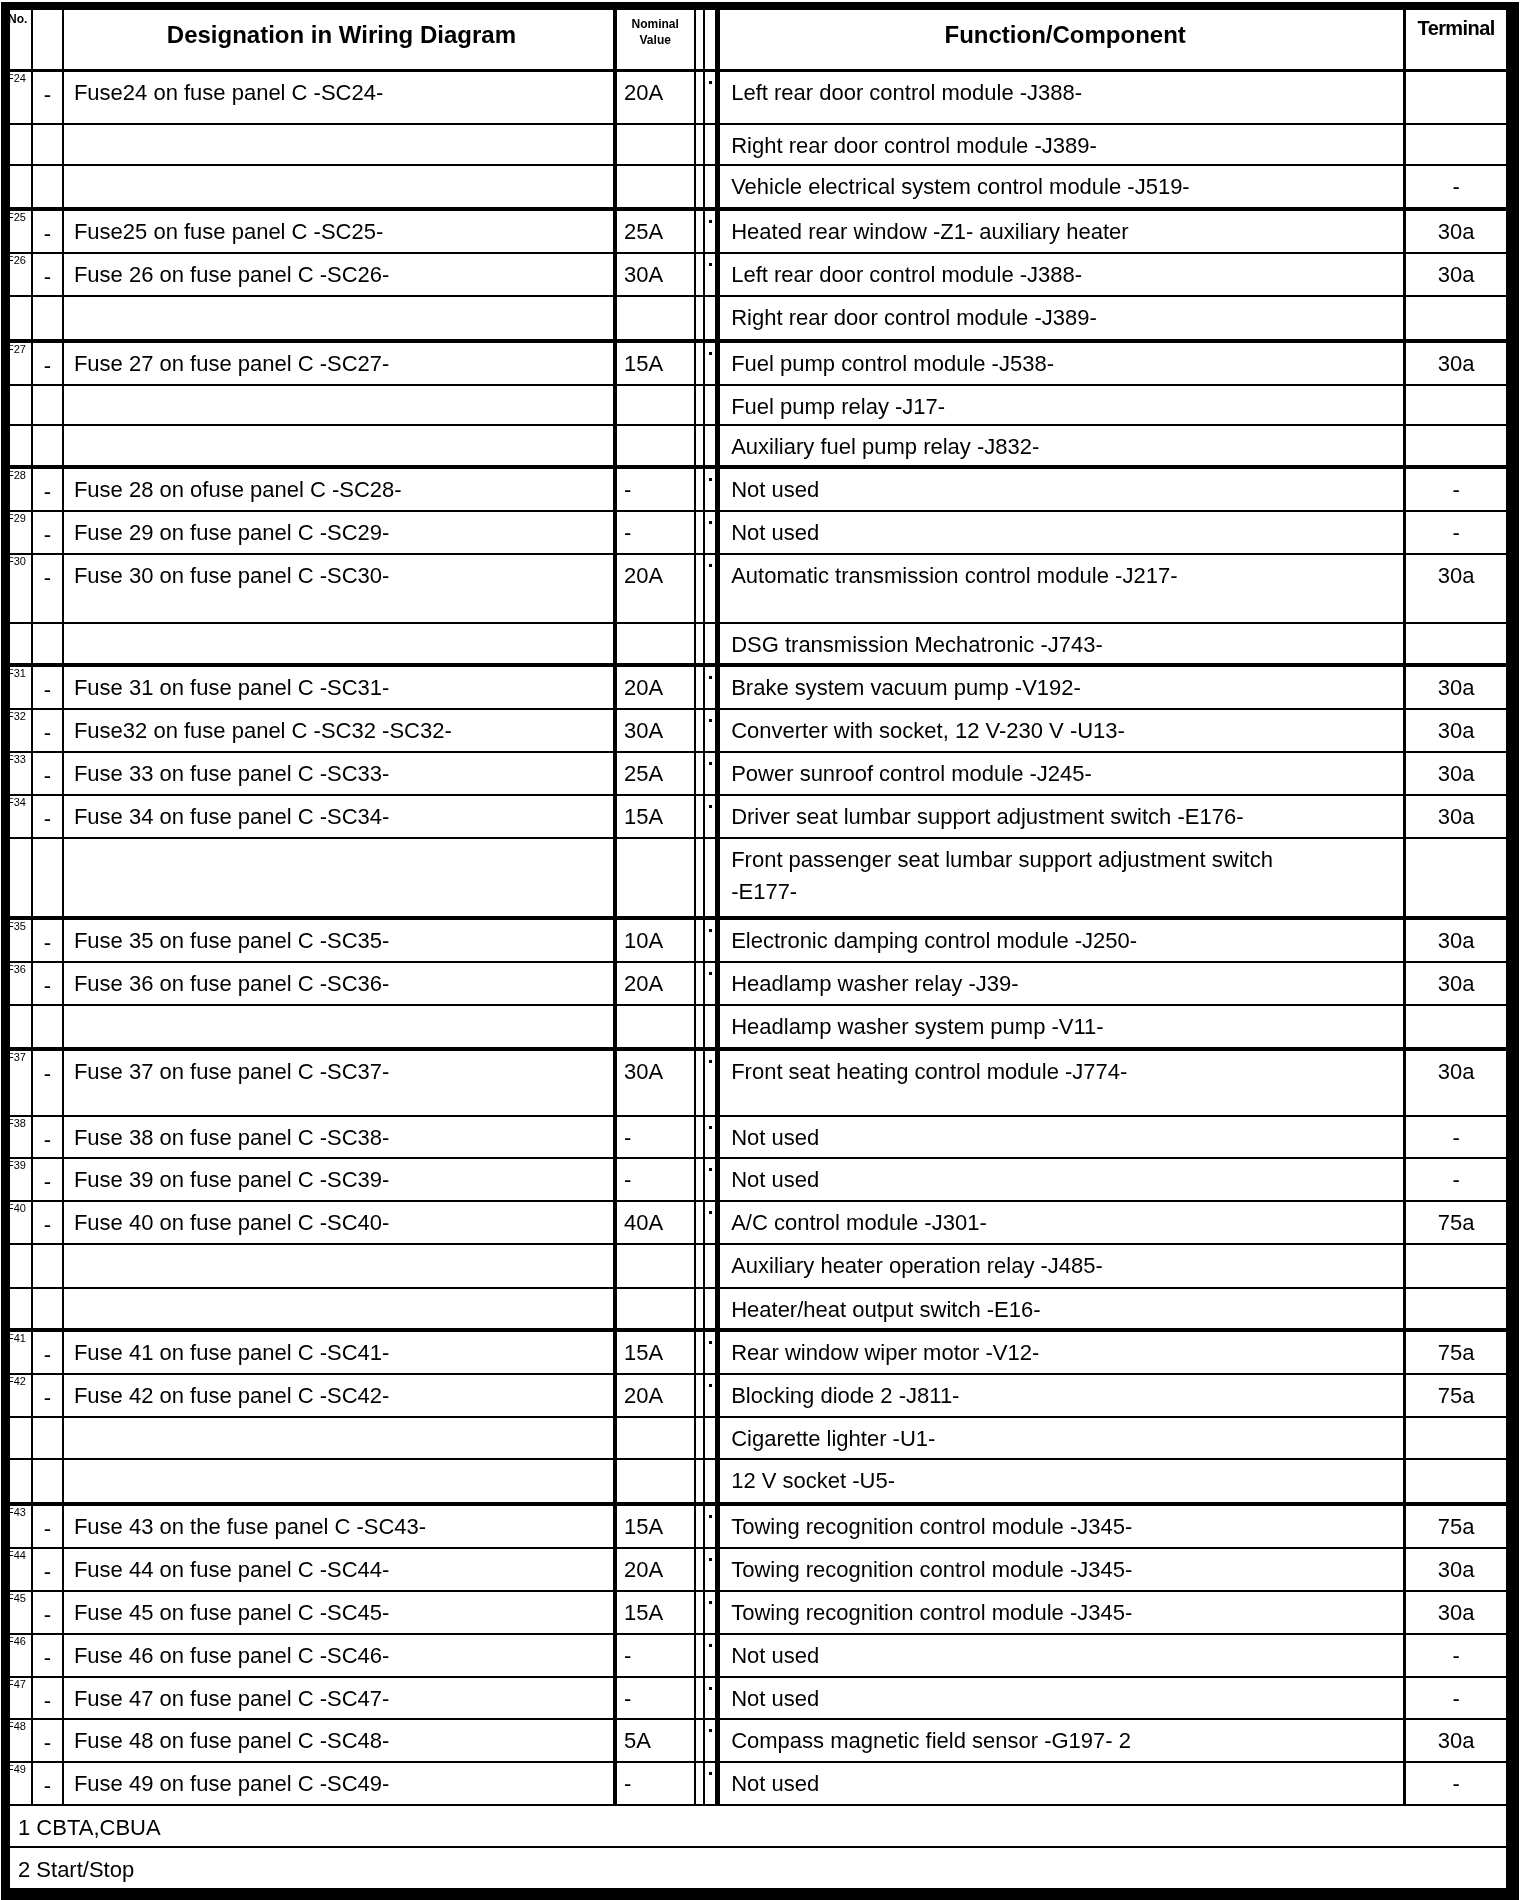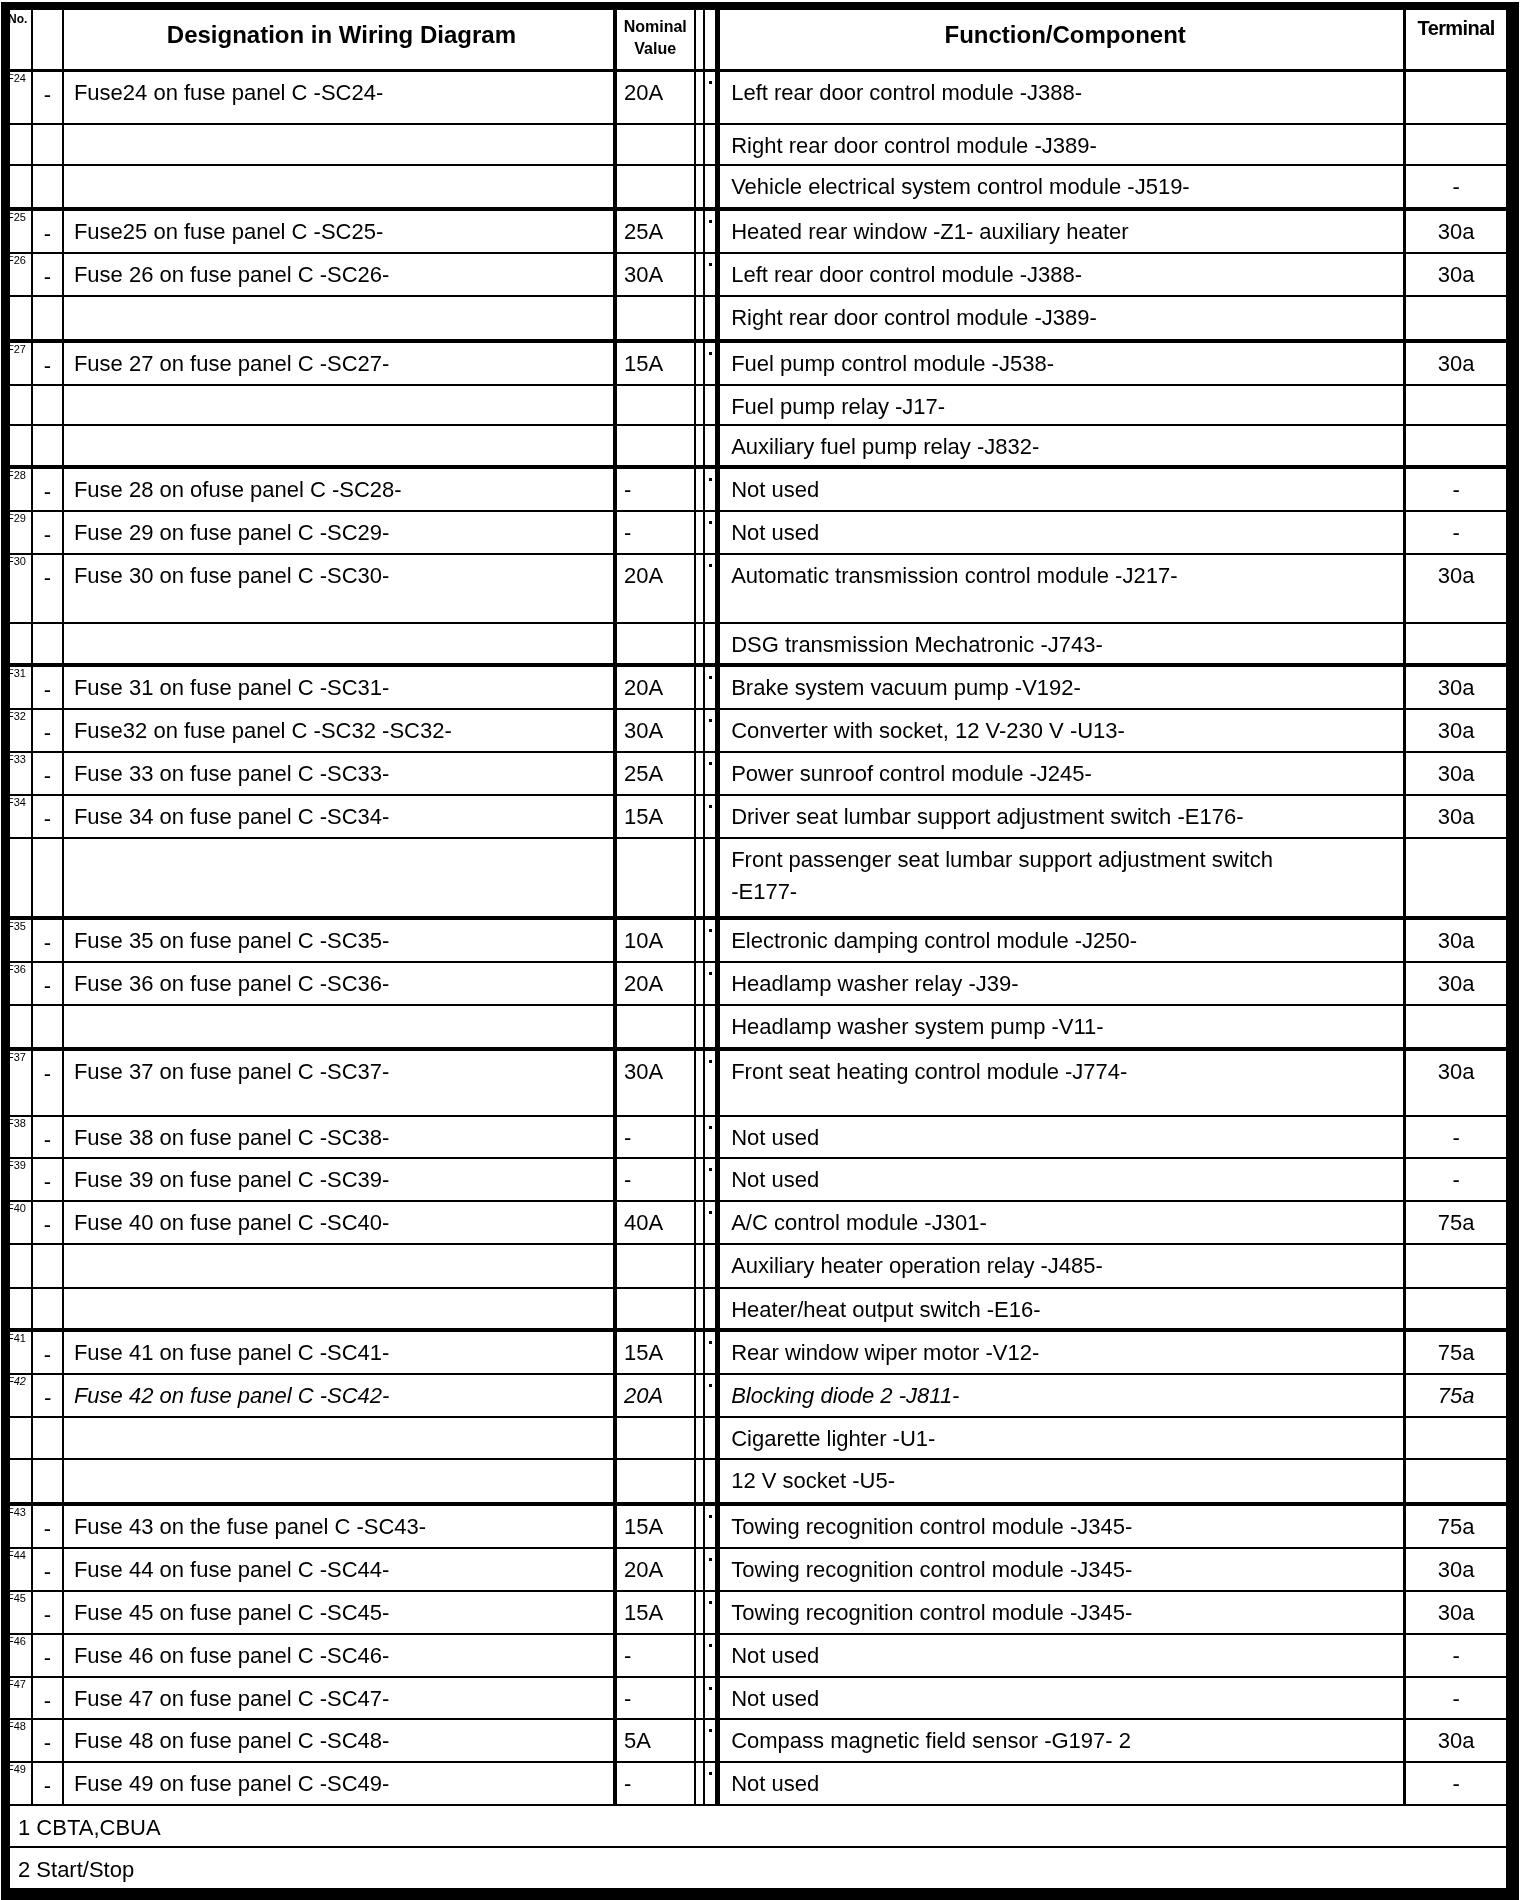--- a/index.html
+++ b/index.html
@@ -22,21 +22,21 @@
   .c-function  { border-left-width:5px; padding-left:11px; white-space:pre-line; }
   .c-terminal  { border-left-width:3px; text-align:center; }
   .c-dash      { text-align:center; padding-top:7px; }
   .c-desig     { padding-left:10px; }
   .c-no        { position:relative; padding:0; }
   .no-label    { position:absolute; top:0px; left:-3px; font-size:11px; line-height:1.1; }
   
   tr.head th { border-bottom-width:3px; font-weight:bold; vertical-align:top; }
   th.h-desig  { font-size:24px; text-align:center; padding-top:8px; }
   th.h-func   { font-size:24px; text-align:center; padding-top:8px; }
-  th.h-nom    { font-size:16px; text-align:center; white-space:pre-line; line-height:1.35; padding:6px 0 0 0; }
+  th.h-nom    { font-size:12px; text-align:center; white-space:pre-line; line-height:1.35; padding:6px 0 0 0; }
   th.h-term   { font-size:20px; letter-spacing:-0.6px; padding:4px 0 0 0; }
   .hdr-no     { position:absolute; top:1px; left:-2px; font-size:12px; font-weight:bold; }
   
   tr.group-start td { border-top-width:4px; }
   
   .dot { width:3px; height:3px; background:#000; margin:9px 0 0 4px; }
   
   td.footnote-cell { border-width:2px; font-size:22px; padding:6px 0 2px 8px; }
 </style>
 </head>
@@ -416,21 +416,21 @@
           <td class="c-dash">-</td>
           <td class="c-desig">Fuse 41 on fuse panel C -SC41-</td>
           <td class="c-nominal">15A</td>
           <td class="c-spacer"></td>
           <td class="c-dot">
             <div class="dot"></div>
           </td>
           <td class="c-function">Rear window wiper motor -V12-</td>
           <td class="c-terminal">75a</td>
         </tr>
-        <tr style="height: 40px; font-style: italic;">
+        <tr style="height: 40px;">
           <td class="c-no">
             <span class="no-label">F42</span>
           </td>
           <td class="c-dash">-</td>
           <td class="c-desig">Fuse 42 on fuse panel C -SC42-</td>
           <td class="c-nominal">20A</td>
           <td class="c-spacer"></td>
           <td class="c-dot">
             <div class="dot"></div>
           </td>

